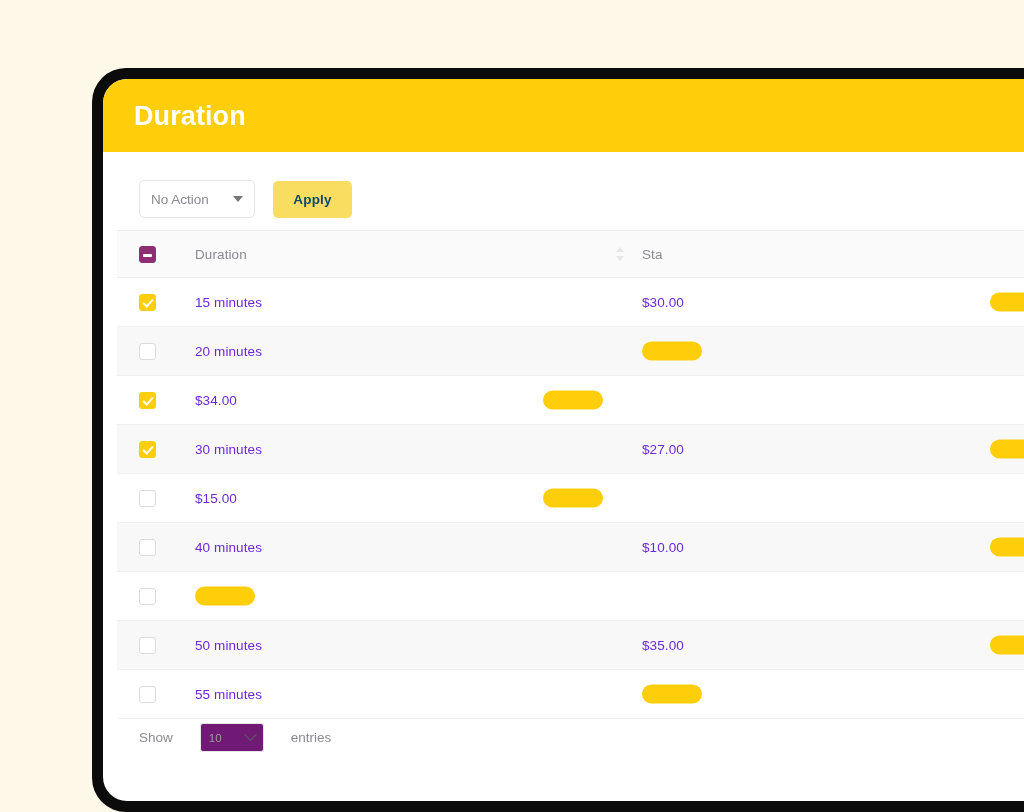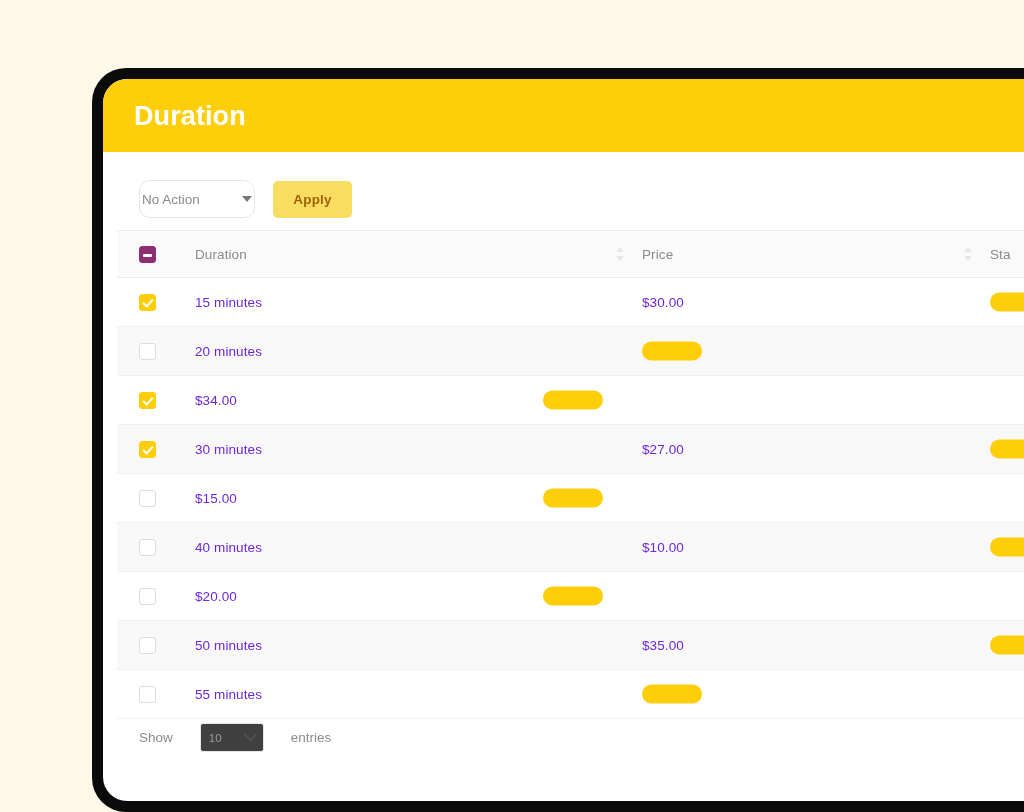--- a/index.html
+++ b/index.html
@@ -79,25 +79,25 @@
     top: 28px;
     display: flex;
     align-items: center;
     gap: 18px;
   }
 
   #action-select {
     width: 116px;
     height: 38px;
     border: 1px solid #E6E6E8;
-    border-radius: 11px;
-    background: #FFFFFF;
-    display: flex;
-    align-items: center;
-    padding: 0 2px;
+    border-radius: 5px;
+    background: #FFFFFF;
+    display: flex;
+    align-items: center;
+    padding: 0 11px;
     cursor: pointer;
   }
   #action-select-label {
     font-size: 13.5px;
     color: #8A8A90;
     flex: 1;
     white-space: nowrap;
   }
   .caret-down {
     width: 0; height: 0;
@@ -106,21 +106,21 @@
     border-top: 6px solid #777;
     margin-left: 4px;
   }
 
   #apply-button {
     width: 79px;
     height: 37px;
     background: #F9DD60;
     border: none;
     border-radius: 5px;
-    color: #a16207;
+    color: #0c4a6e;
     font-size: 13.5px;
     font-weight: bold;
     font-family: "Liberation Sans", sans-serif;
     cursor: pointer;
     letter-spacing: .2px;
   }
 
   
   #data-table {
     position: absolute;
@@ -243,21 +243,21 @@
     align-items: center;
     gap: 27px;
     font-size: 13.5px;
     color: #8A8A90;
   }
   #entries-select {
     width: 64px;
     height: 29px;
     border: 1px solid #E6E6E8;
     border-radius: 3px;
-    background: #404040;
+    background: #701a75;
     display: flex;
     align-items: center;
     padding: 0 8px;
     cursor: pointer;
   }
   #entries-value {
     font-size: 11.5px;
     color: #9A9AA0;
     flex: 1;
   }
@@ -294,27 +294,20 @@
           <div class="col-check">
             <span class="cb indeterminate"></span>
           </div>
           <div class="col-duration">
             <span class="th-label">Duration</span>
             <span class="sort-icon">
                 <span class="up"></span>
                 <span class="dn"></span>
               </span>
           </div>
-          <div class="col-price">
-            <span class="th-label">Price</span>
-            <span class="sort-icon">
-                <span class="up"></span>
-                <span class="dn"></span>
-              </span>
-          </div>
           <div class="col-status">
             <span class="th-label">Sta</span>
           </div>
         </div>
 
         <div id="table-body">
             <div class="trow tbody-row odd">
               <div class="col-check"><span class="cb checked"></span></div>
               <div class="col-duration"><span class="td-text">15 minutes</span></div>
               <div class="col-price"><span class="td-text">$30.00</span></div>
@@ -354,21 +347,20 @@
             <div class="trow tbody-row even">
               <div class="col-check"><span class="cb unchecked"></span></div>
               <div class="col-duration"><span class="td-text">40 minutes</span></div>
               <div class="col-price"><span class="td-text">$10.00</span></div>
               <div class="col-status">
                 <span class="status-pill" style="background: rgb(255, 206, 10);"></span>
               </div>
             </div>
             <div class="trow tbody-row odd">
               <div class="col-check"><span class="cb unchecked"></span></div>
-              <div class="col-price"><span class="td-text">$20.00</span></div>
               <div class="col-status">
                 <span class="status-pill" style="background: rgb(255, 206, 10);"></span>
               </div>
             </div>
             <div class="trow tbody-row even">
               <div class="col-check"><span class="cb unchecked"></span></div>
               <div class="col-duration"><span class="td-text">50 minutes</span></div>
               <div class="col-price"><span class="td-text">$35.00</span></div>
               <div class="col-status">
                 <span class="status-pill" style="background: rgb(255, 206, 10);"></span>

